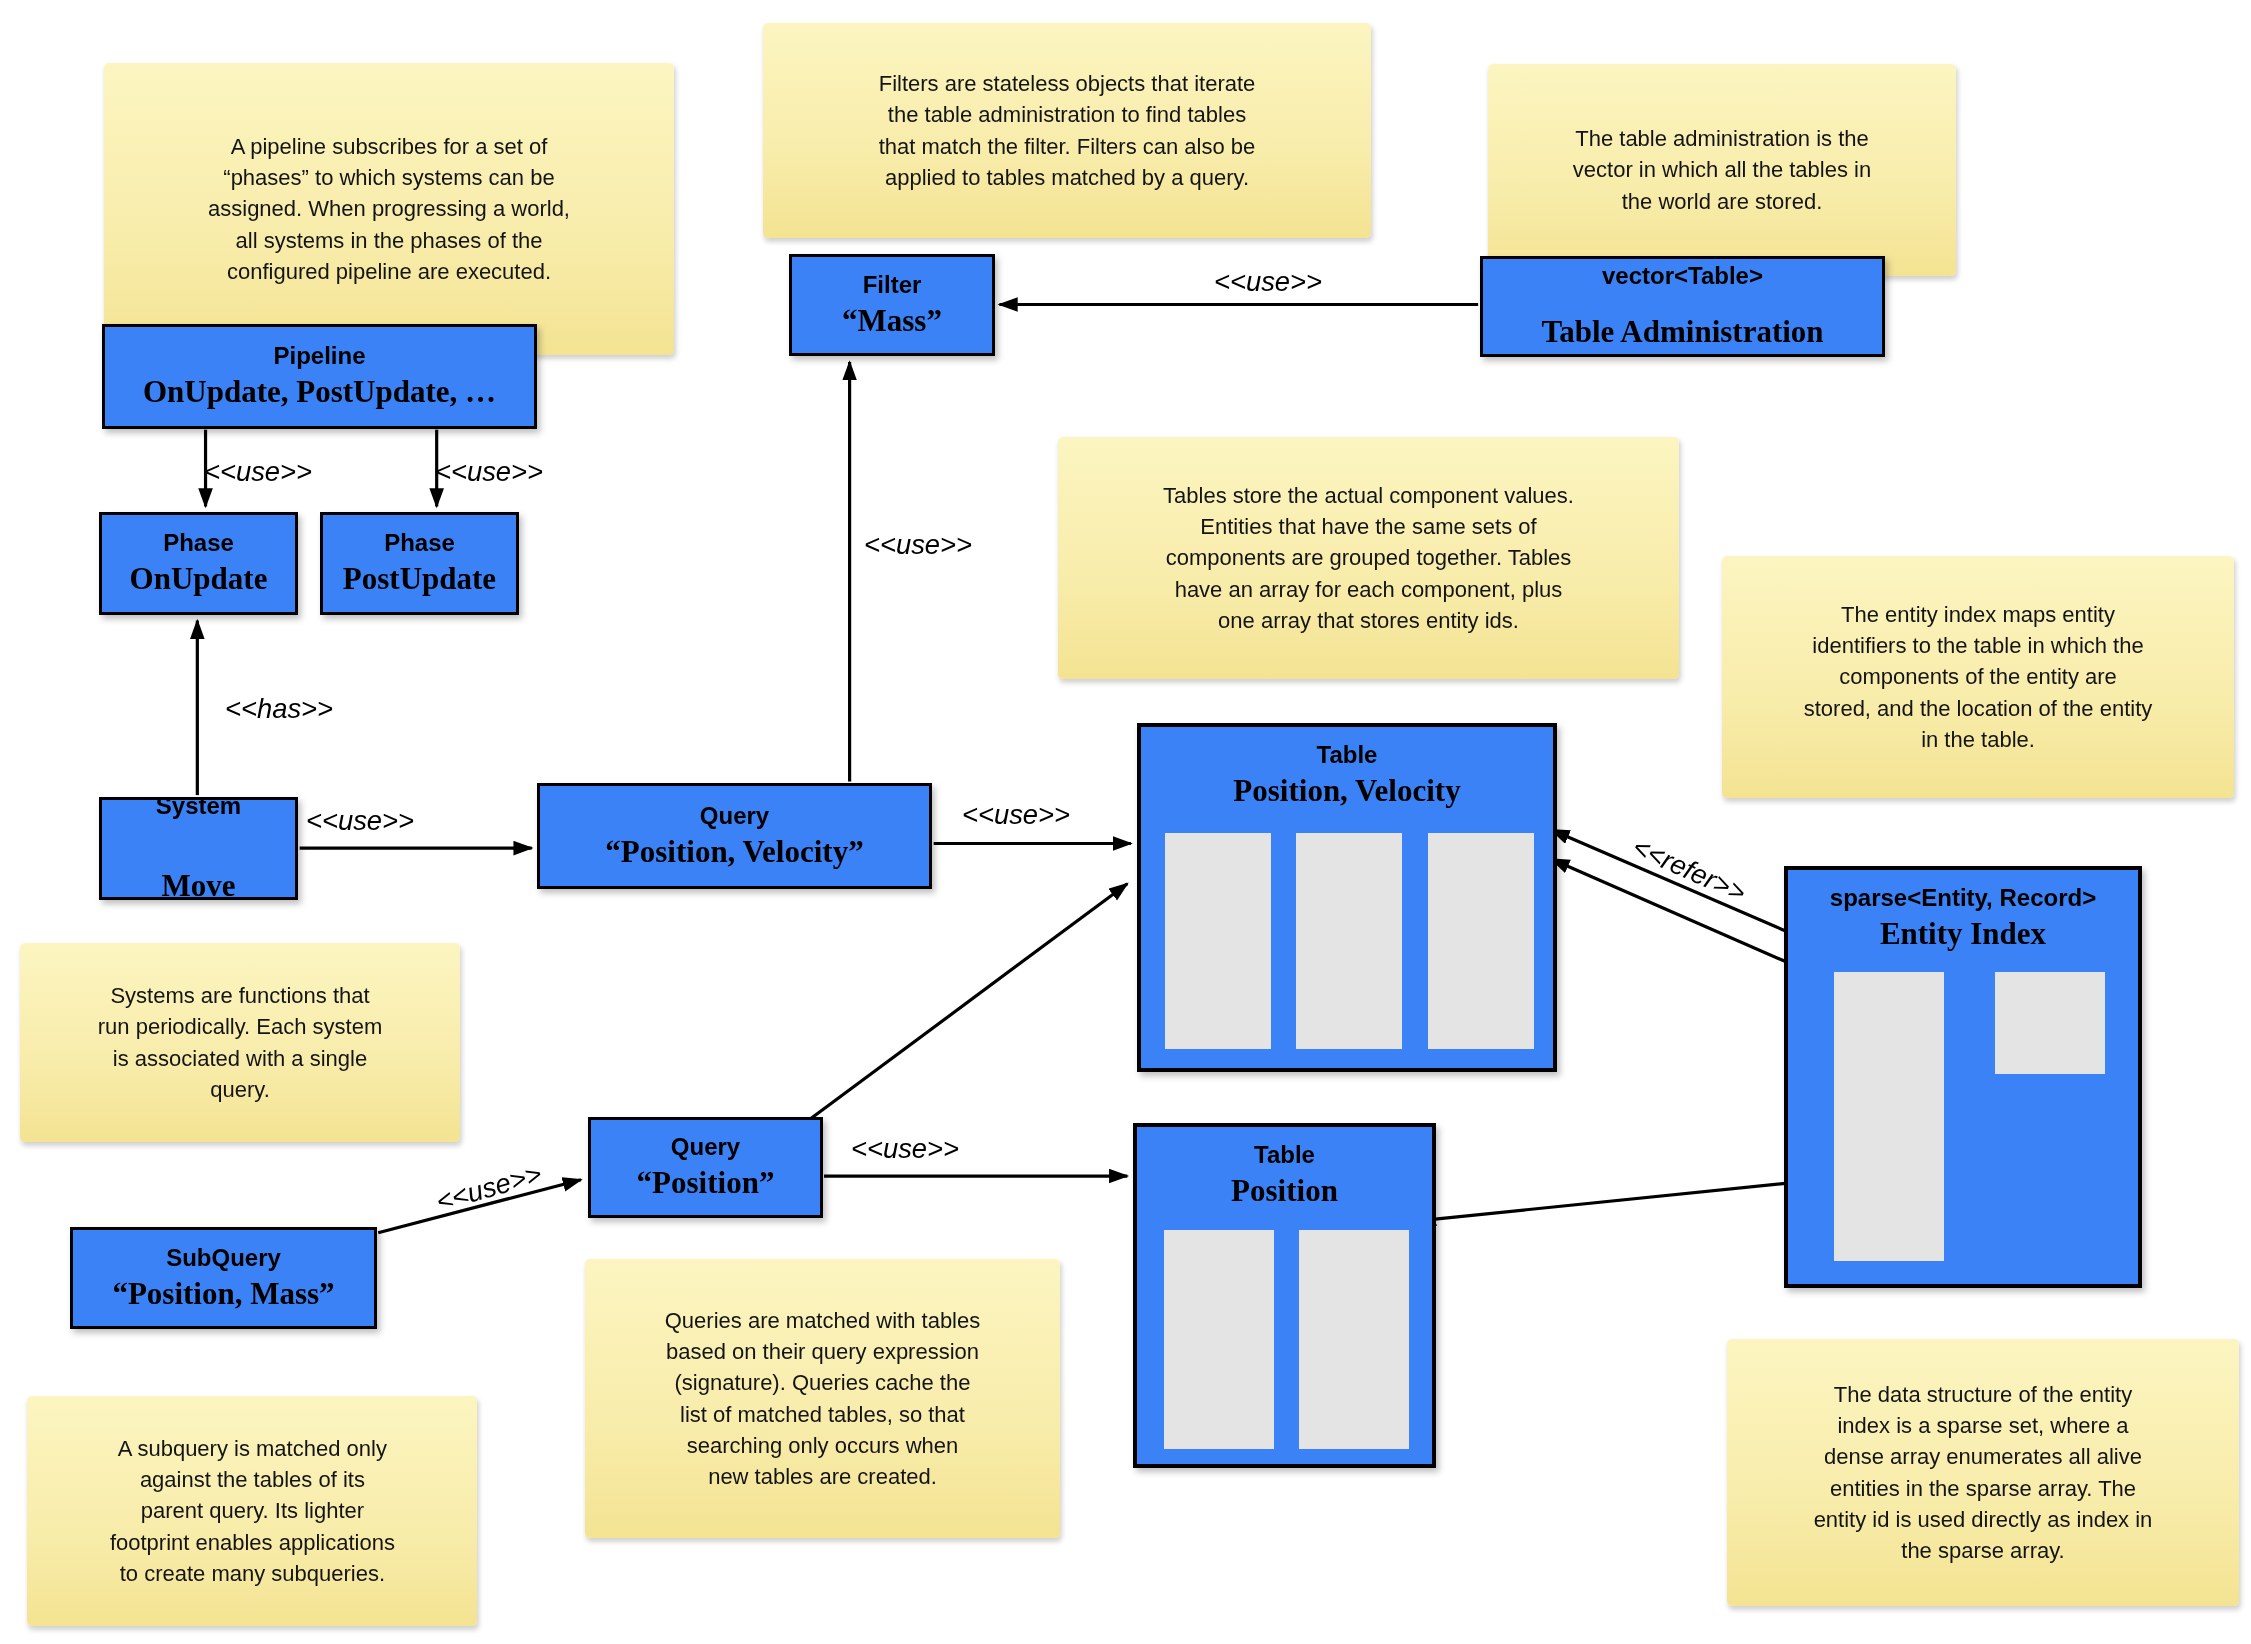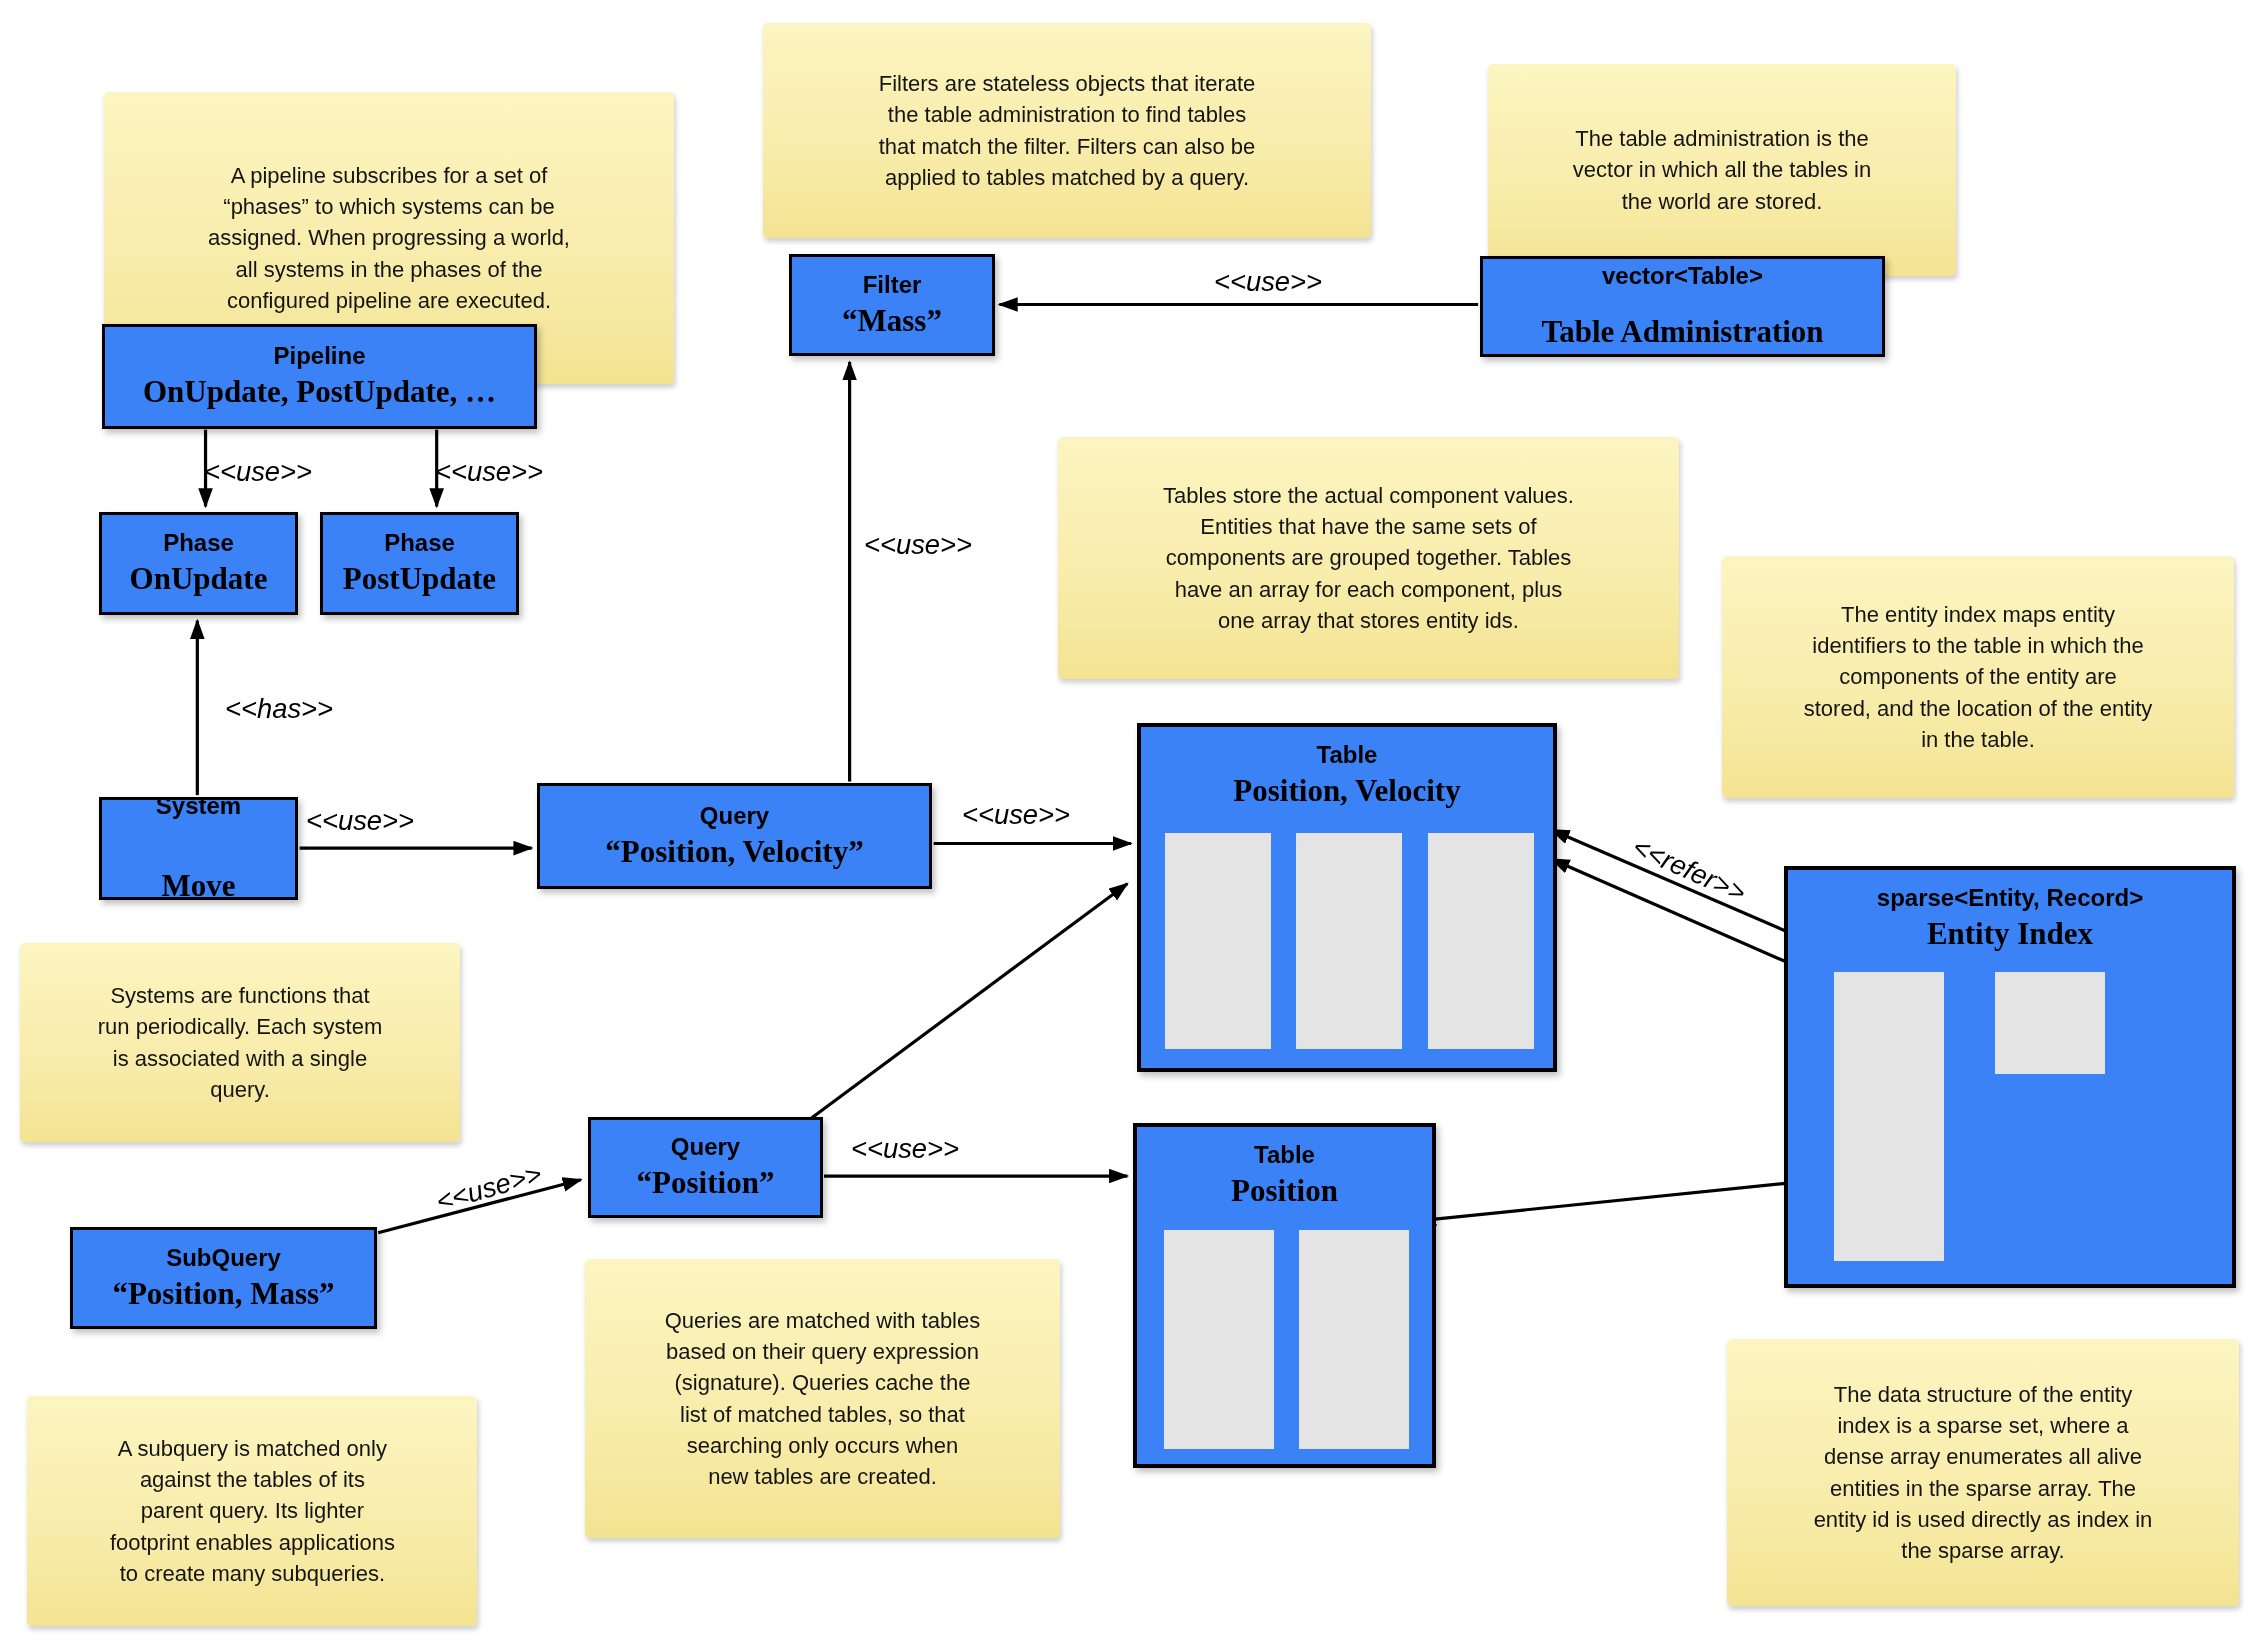--- a/index.html
+++ b/index.html
@@ -52,21 +52,21 @@
     <line x1="902" y1="1287" x2="1234" y2="1287" marker-end="url(#ah)"></line>
     <line x1="2004" y1="1040" x2="1698" y2="908" marker-end="url(#ah)"></line>
     <line x1="2004" y1="1074" x2="1698" y2="940" marker-end="url(#ah)"></line>
     <line x1="2180" y1="1054" x2="2133" y2="1054" marker-end="url(#ah)"></line>
     <line x1="2180" y1="1084" x2="2133" y2="1084" marker-end="url(#ah)"></line>
     <line x1="2184" y1="1110" x2="2127" y2="1260" marker-end="url(#ah)"></line>
     <line x1="2004" y1="1290" x2="1552" y2="1336" marker-end="url(#ah)"></line>
   </g>
 </svg>
 
-<div class="note" style="left:104px;top:92px;width:570px;height:292px;">A pipeline subscribes for a set of
+<div class="note" style="left:104px;top:63px;width:570px;height:292px;">A pipeline subscribes for a set of
 “phases” to which systems can be
 assigned. When progressing a world,
 all systems in the phases of the
 configured pipeline are executed.</div>
 <div class="note" style="left:763px;top:23px;width:608px;height:215px;">Filters are stateless objects that iterate
 the table administration to find tables
 that match the filter. Filters can also be
 applied to tables matched by a query.</div>
 <div class="note" style="left:1488px;top:64px;width:468px;height:212px;">The table administration is the
 vector in which all the tables in
@@ -146,21 +146,21 @@
   <div class="gray" style="left:287px;top:106px;width:106px;height:216px;"></div>
 </div>
 
 <div class="node big" style="left:1133px;top:1099px;width:303px;height:345px;">
   <div class="node-title">Table</div>
   <div class="node-value">Position</div>
   <div class="gray" style="left:27.4px;top:103px;width:110px;height:219px;"></div>
   <div class="gray" style="left:162px;top:103px;width:110px;height:219px;"></div>
 </div>
 
-<div class="node big" style="left:1784px;top:842px;width:452px;height:422px;">
+<div class="node big" style="left:1784px;top:842px;width:358px;height:422px;">
   <div class="node-title">sparse&lt;Entity, Record&gt;</div>
   <div class="node-value">Entity Index</div>
   <div class="gray" style="left:46px;top:102px;width:110px;height:289px;"></div>
   <div class="gray" style="left:207px;top:102px;width:110px;height:102px;"></div>
 </div>
 
 <div class="node" style="left:70px;top:1227px;width:307px;height:102px;">
   <div class="node-title">SubQuery</div>
   <div class="node-value">“Position, Mass”</div>
 </div>

